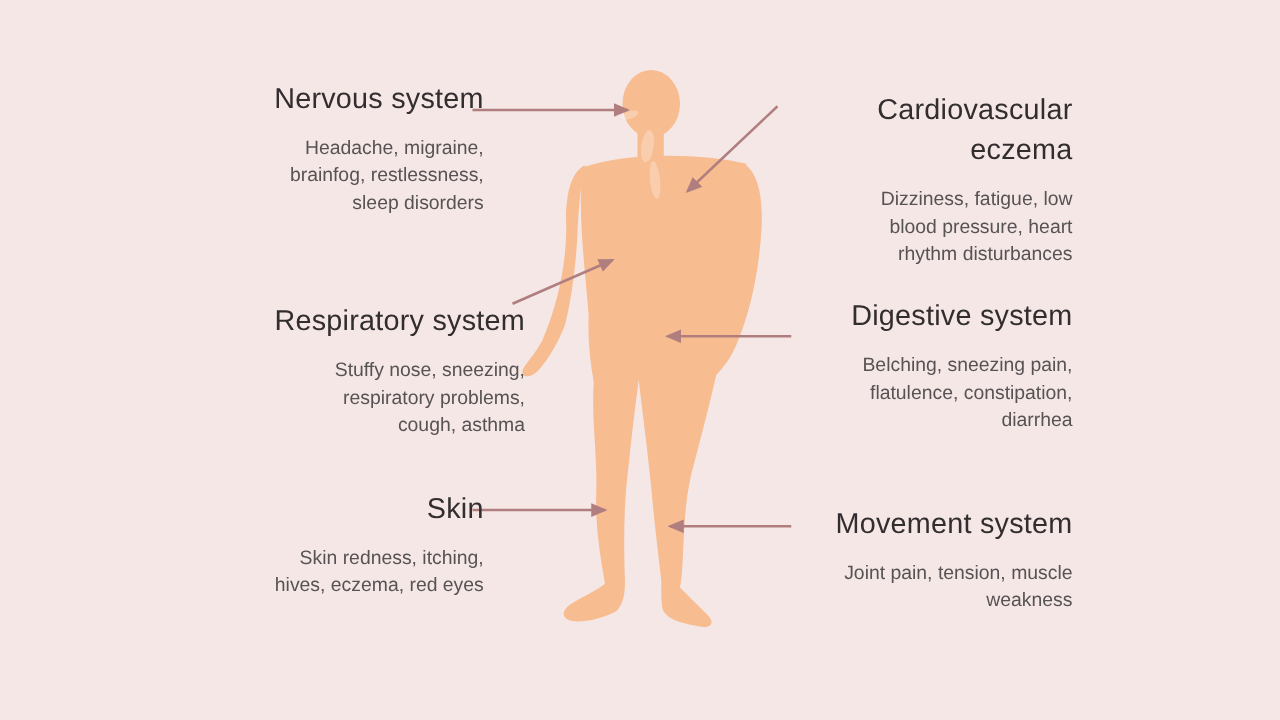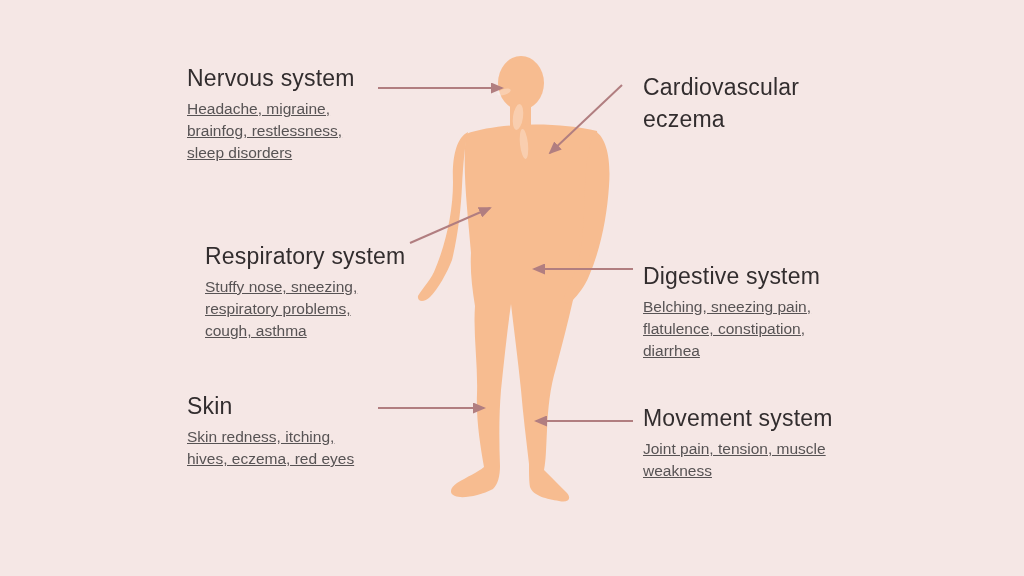--- a/index.html
+++ b/index.html
@@ -1,39 +1,40 @@
 <!DOCTYPE html>
 <html style="--bg: #f5e7e5; --body: #f7bc90; --arrow: #b17e80; --heading: #322d2e; --text: #575354;"><head>
 <meta charset="utf-8">
 <style>
   html,body{margin:0;padding:0}
   .canvas{
     position:relative;width:1024px;height:576px;overflow:hidden;
     background:var(--bg,#f5e7e5);
     font-family:"Liberation Sans",sans-serif;
+    text-align:right;
   }
   .body-svg{position:absolute;left:400px;top:20px;width:260px;height:540px}
   .arrows-svg{position:absolute;left:0;top:0;width:1024px;height:576px;pointer-events:none}
   .bodyfill{fill:var(--body,#f7bc90)}
   .body-highlight{fill:#ffffff;opacity:.28}
   .arrowline{stroke:var(--arrow,#b17e80);stroke-width:2;fill:none}
   .arrowhead{fill:var(--arrow,#b17e80)}
   .label{position:absolute}
   .label h2{
     margin:0;font-size:23px;line-height:32px;font-weight:400;
     color:var(--heading,#322d2e);white-space:pre-line;letter-spacing:.2px;
   }
   .label p{
-    margin:4px 0 0;font-size:15.5px;line-height:22px;
-    color:var(--text,#575354);white-space:pre-line;text-decoration:underline;
+    margin:14px 0 0;font-size:15.5px;line-height:22px;
+    color:var(--text,#575354);white-space:pre-line;
   }
   .pos-nervous{left:187px;top:62px;width:200px}
   .pos-cardiovascular{left:643px;top:71px;width:215px}
   .pos-respiratory{left:205px;top:240px;width:215px}
-  .pos-digestive{left:643px;top:260px;width:215px}
+  .pos-digestive{left:643px;top:236px;width:215px}
   .pos-skin{left:187px;top:390px;width:200px}
   .pos-movement{left:643px;top:402px;width:215px}
 </style>
 </head>
 <body>
 
 <div class="canvas">
 
   <svg class="body-svg" viewBox="0 0 260 540" aria-hidden="true">
     <ellipse class="bodyfill" cx="121" cy="63" rx="23" ry="27"></ellipse>
@@ -103,20 +104,23 @@
   <div class="label pos-nervous">
     <h2>Nervous system</h2>
     <p>Headache, migraine,
 brainfog, restlessness,
 sleep disorders</p>
   </div>
 
   <div class="label pos-cardiovascular">
     <h2>Cardiovascular
 eczema</h2>
+    <p>Dizziness, fatigue, low
+blood pressure, heart
+rhythm disturbances</p>
   </div>
 
   <div class="label pos-respiratory">
     <h2>Respiratory system</h2>
     <p>Stuffy nose, sneezing,
 respiratory problems,
 cough, asthma</p>
   </div>
 
   <div class="label pos-digestive">

